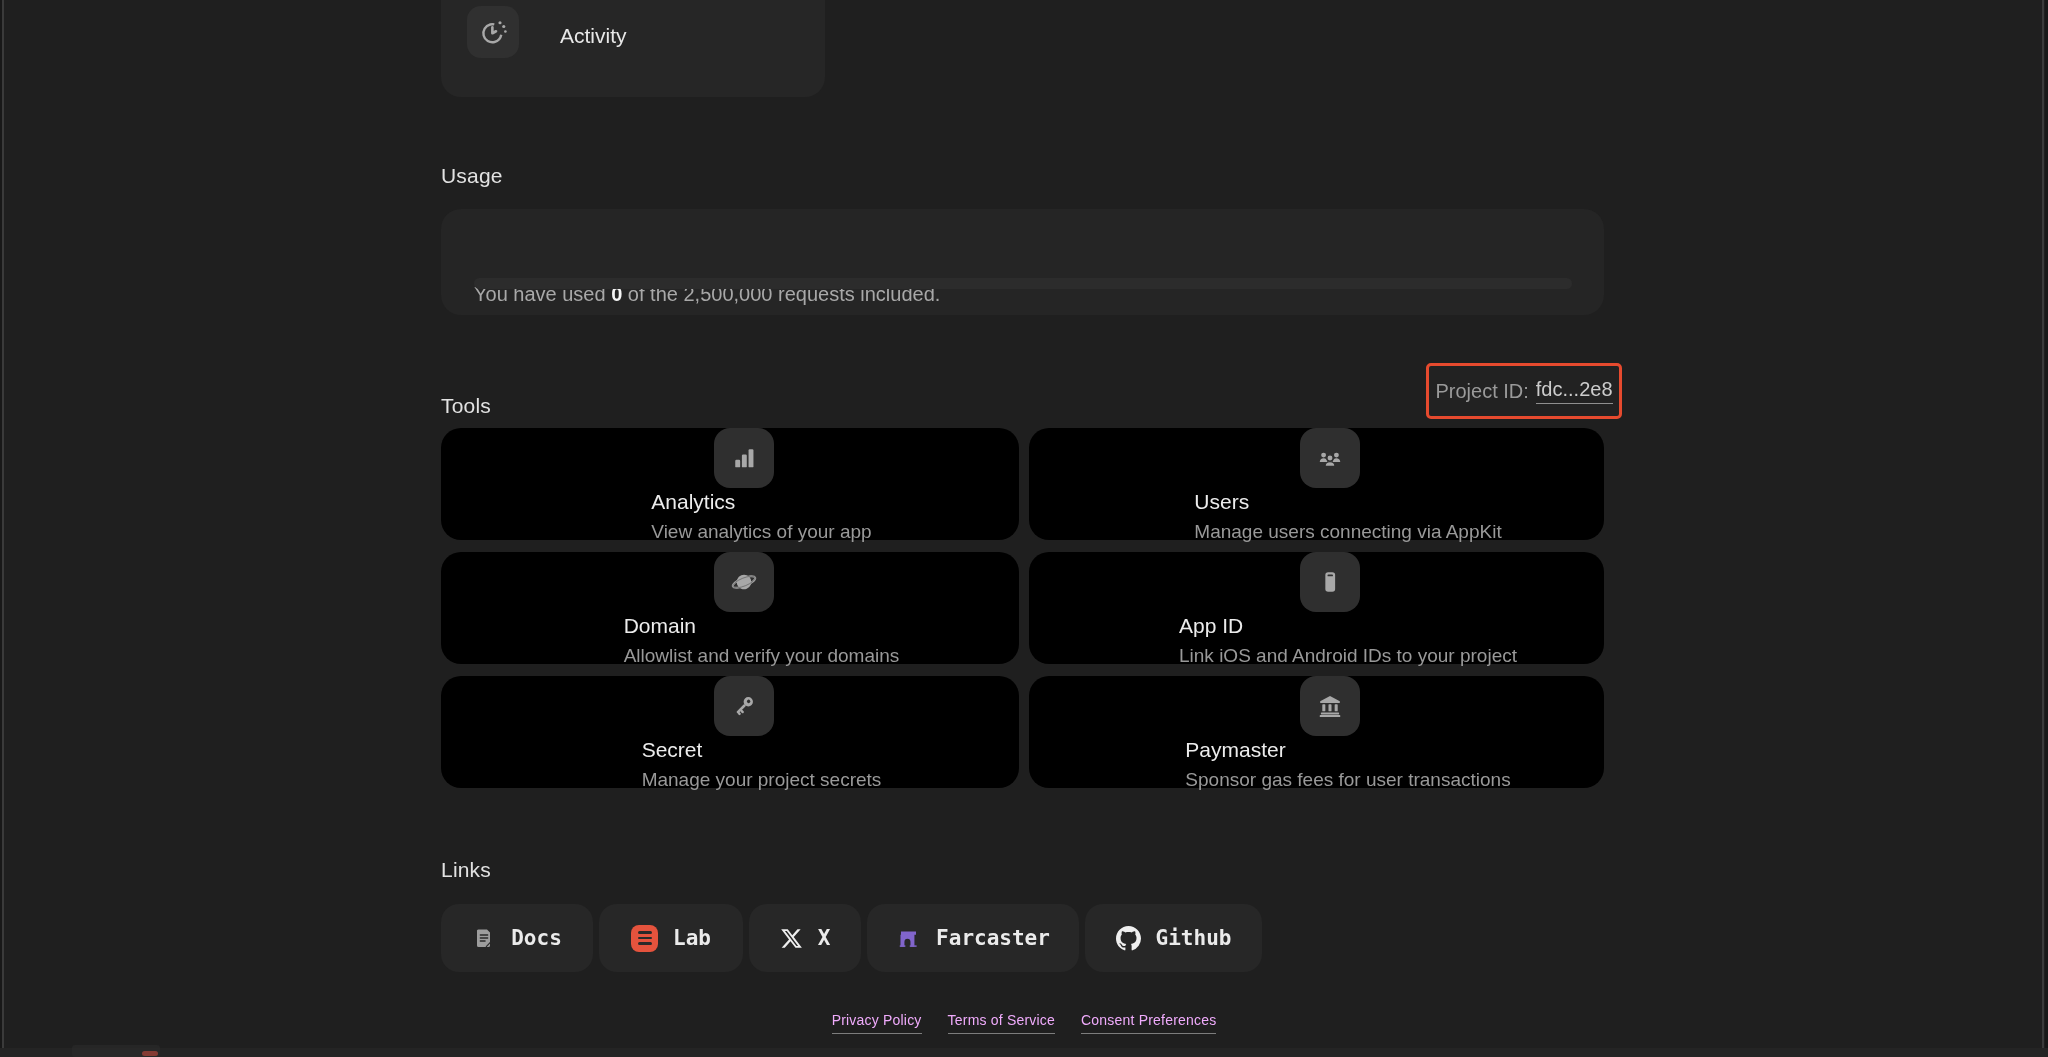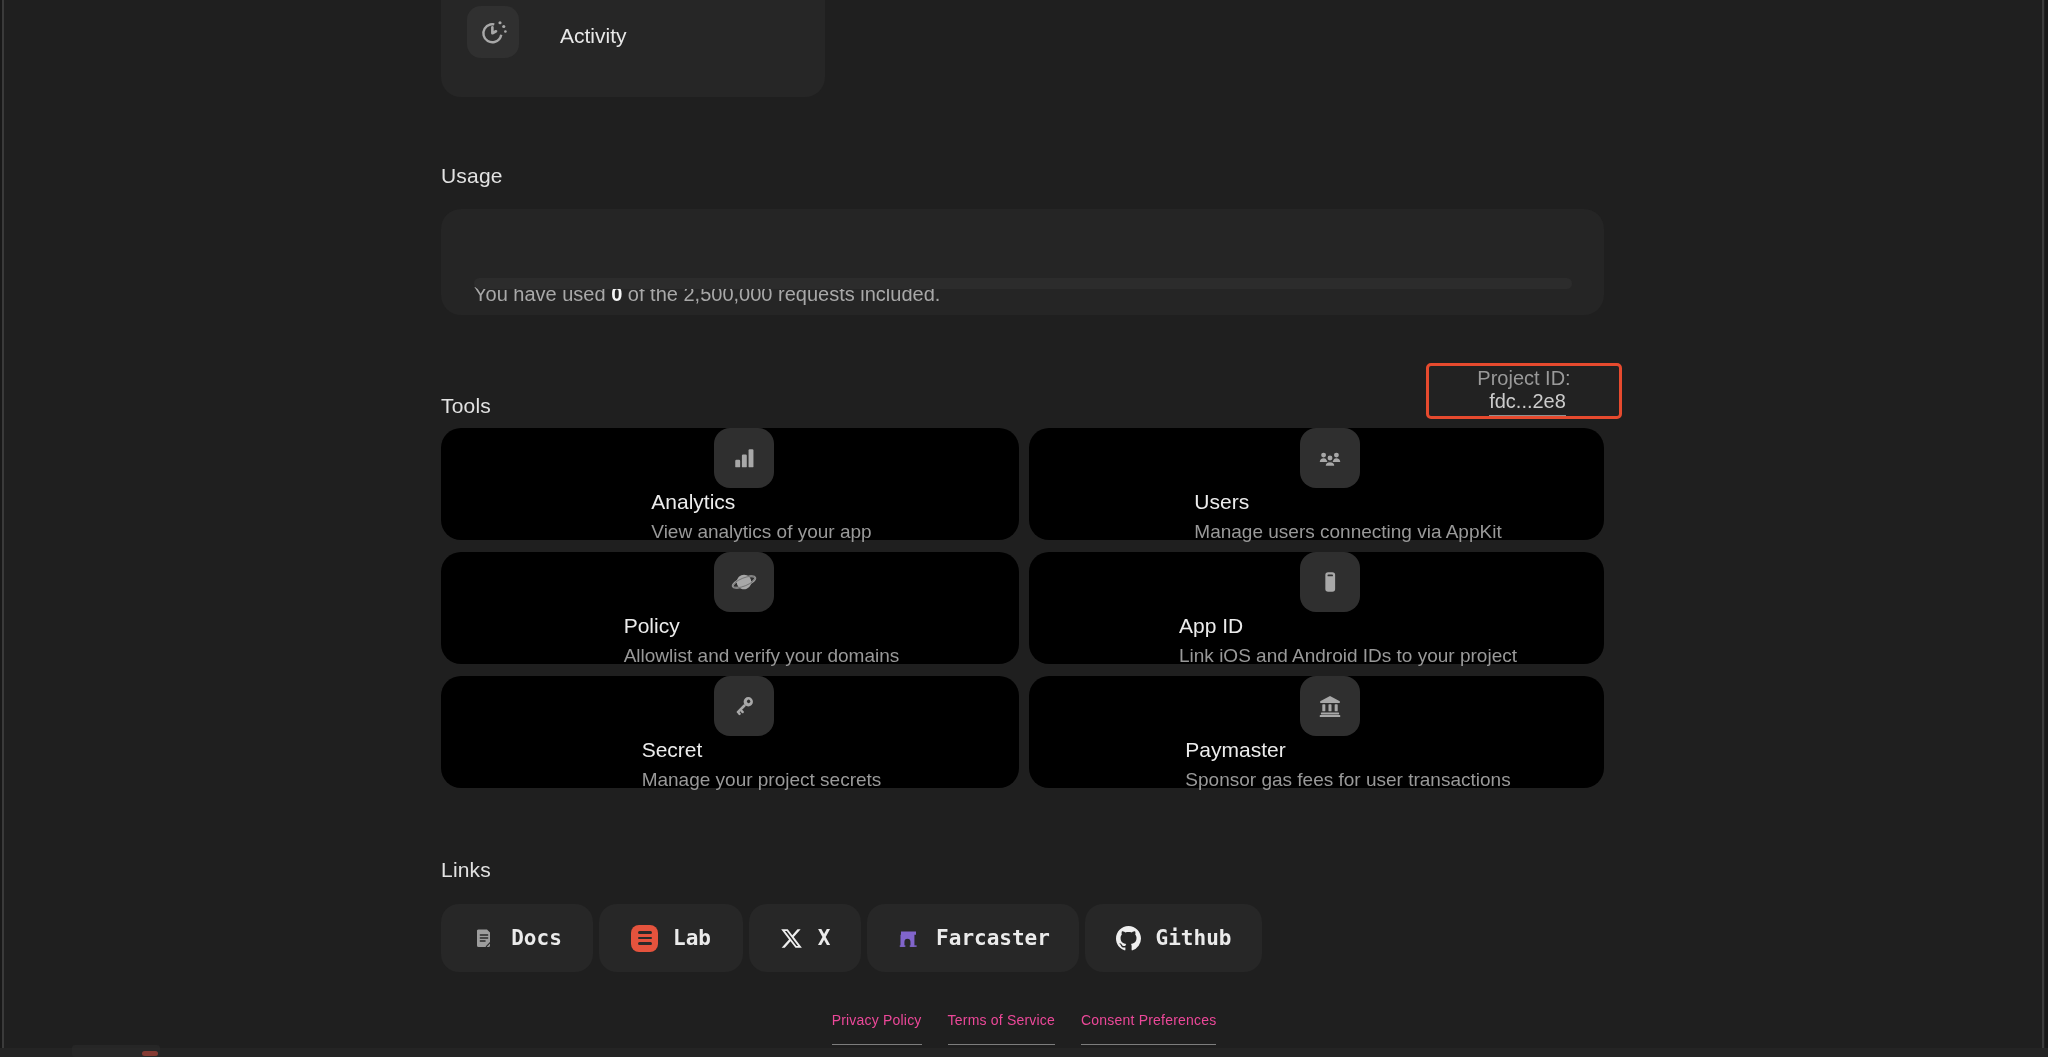--- a/index.html
+++ b/index.html
@@ -45,21 +45,21 @@
     position:absolute; left:33px; top:69px; width:1098px; height:11px;
     background:#2c2c2c; border-radius:6px; overflow:hidden;
   }
   .progress-fill{ height:100%; width:0; background:#4d4d4d; border-radius:6px; }
 
   
   .project-id-box{
     position:absolute; left:1426px; top:363px; width:196px; height:56px;
     border:3px solid #e64a2e; border-radius:5px; background:#222222;
     display:flex; align-items:center; justify-content:center; cursor:pointer;
-    font-size:20px; color:#9a9a9a; white-space:nowrap;flex-direction:column;
+    font-size:20px; color:#9a9a9a; white-space:nowrap;
   }
   .project-id-box .pid-value{
     color:#cccccc; margin-left:7px; border-bottom:1px solid #8f8f8f; padding-bottom:2px;
   }
 
   
   .tools-grid{
     position:absolute; left:441px; top:428px; width:1163px;
     display:grid; grid-template-columns:578px 575px; grid-auto-rows:112px;
     column-gap:10px; row-gap:12px;
@@ -90,22 +90,22 @@
     display:flex; flex-direction:column; align-items:center; justify-content:center; gap:2.6px;
   }
   .reown-chip i{ display:block; width:14px; height:2.8px; background:#2a2a2a; border-radius:2px; }
 
   
   .footer-links{
     position:absolute; left:0; right:0; top:1012px;
     display:flex; justify-content:center; gap:26px;
   }
   .footer-link{
-    font-size:14px; color:#ec4899; cursor:pointer;
-    border-bottom:1px solid #7d7d7d; padding-bottom:16px; letter-spacing:.2px;
+    font-size:14px; color:#f0abfc; cursor:pointer;
+    border-bottom:1px solid #7d7d7d; padding-bottom:5px; letter-spacing:.2px;
   }
 
   
   .bottom-strip{ position:absolute; left:0; right:0; top:1048px; height:9px; background:#242424; }
   .bottom-chip{ position:absolute; left:72px; top:1045px; width:88px; height:12px; background:#2c2c2c; opacity:.55; border-radius:3px; }
   .bottom-red-dot{ position:absolute; left:142px; top:1051px; width:16px; height:5px; background:#9c4036; opacity:.8; border-radius:3px; }
 
   svg{ display:block; }
 </style>
 </head>
@@ -185,21 +185,21 @@
       <div class="icon-sq">
         <svg width="28" height="28" viewBox="0 0 24 24">
           <g transform="rotate(-22 12 12)">
             <circle cx="12" cy="12" r="6.3" fill="#a8a8a8"></circle>
             <ellipse cx="12" cy="12" rx="10.3" ry="3.4" fill="none" stroke="#a8a8a8" stroke-width="1.7"></ellipse>
             <ellipse cx="12" cy="12" rx="10.3" ry="3.4" fill="none" stroke="#2f2f2f" stroke-width="0.6" opacity=".55"></ellipse>
           </g>
         </svg>
       </div>
       <div class="txt">
-        <div class="title">Policy</div>
+        <div class="title">Domain</div>
         <div class="subtitle">Allowlist and verify your domains</div>
       </div>
     </div>
 
     <div class="tool-card">
       <div class="icon-sq">
         <svg width="28" height="28" viewBox="0 0 24 24">
           <rect x="8" y="3.6" width="8.4" height="16.8" rx="2.4" fill="#a8a8a8"></rect>
           <line x1="10.6" y1="6.4" x2="13.8" y2="6.4" stroke="#2f2f2f" stroke-width="1.5" stroke-linecap="round"></line>
         </svg>

